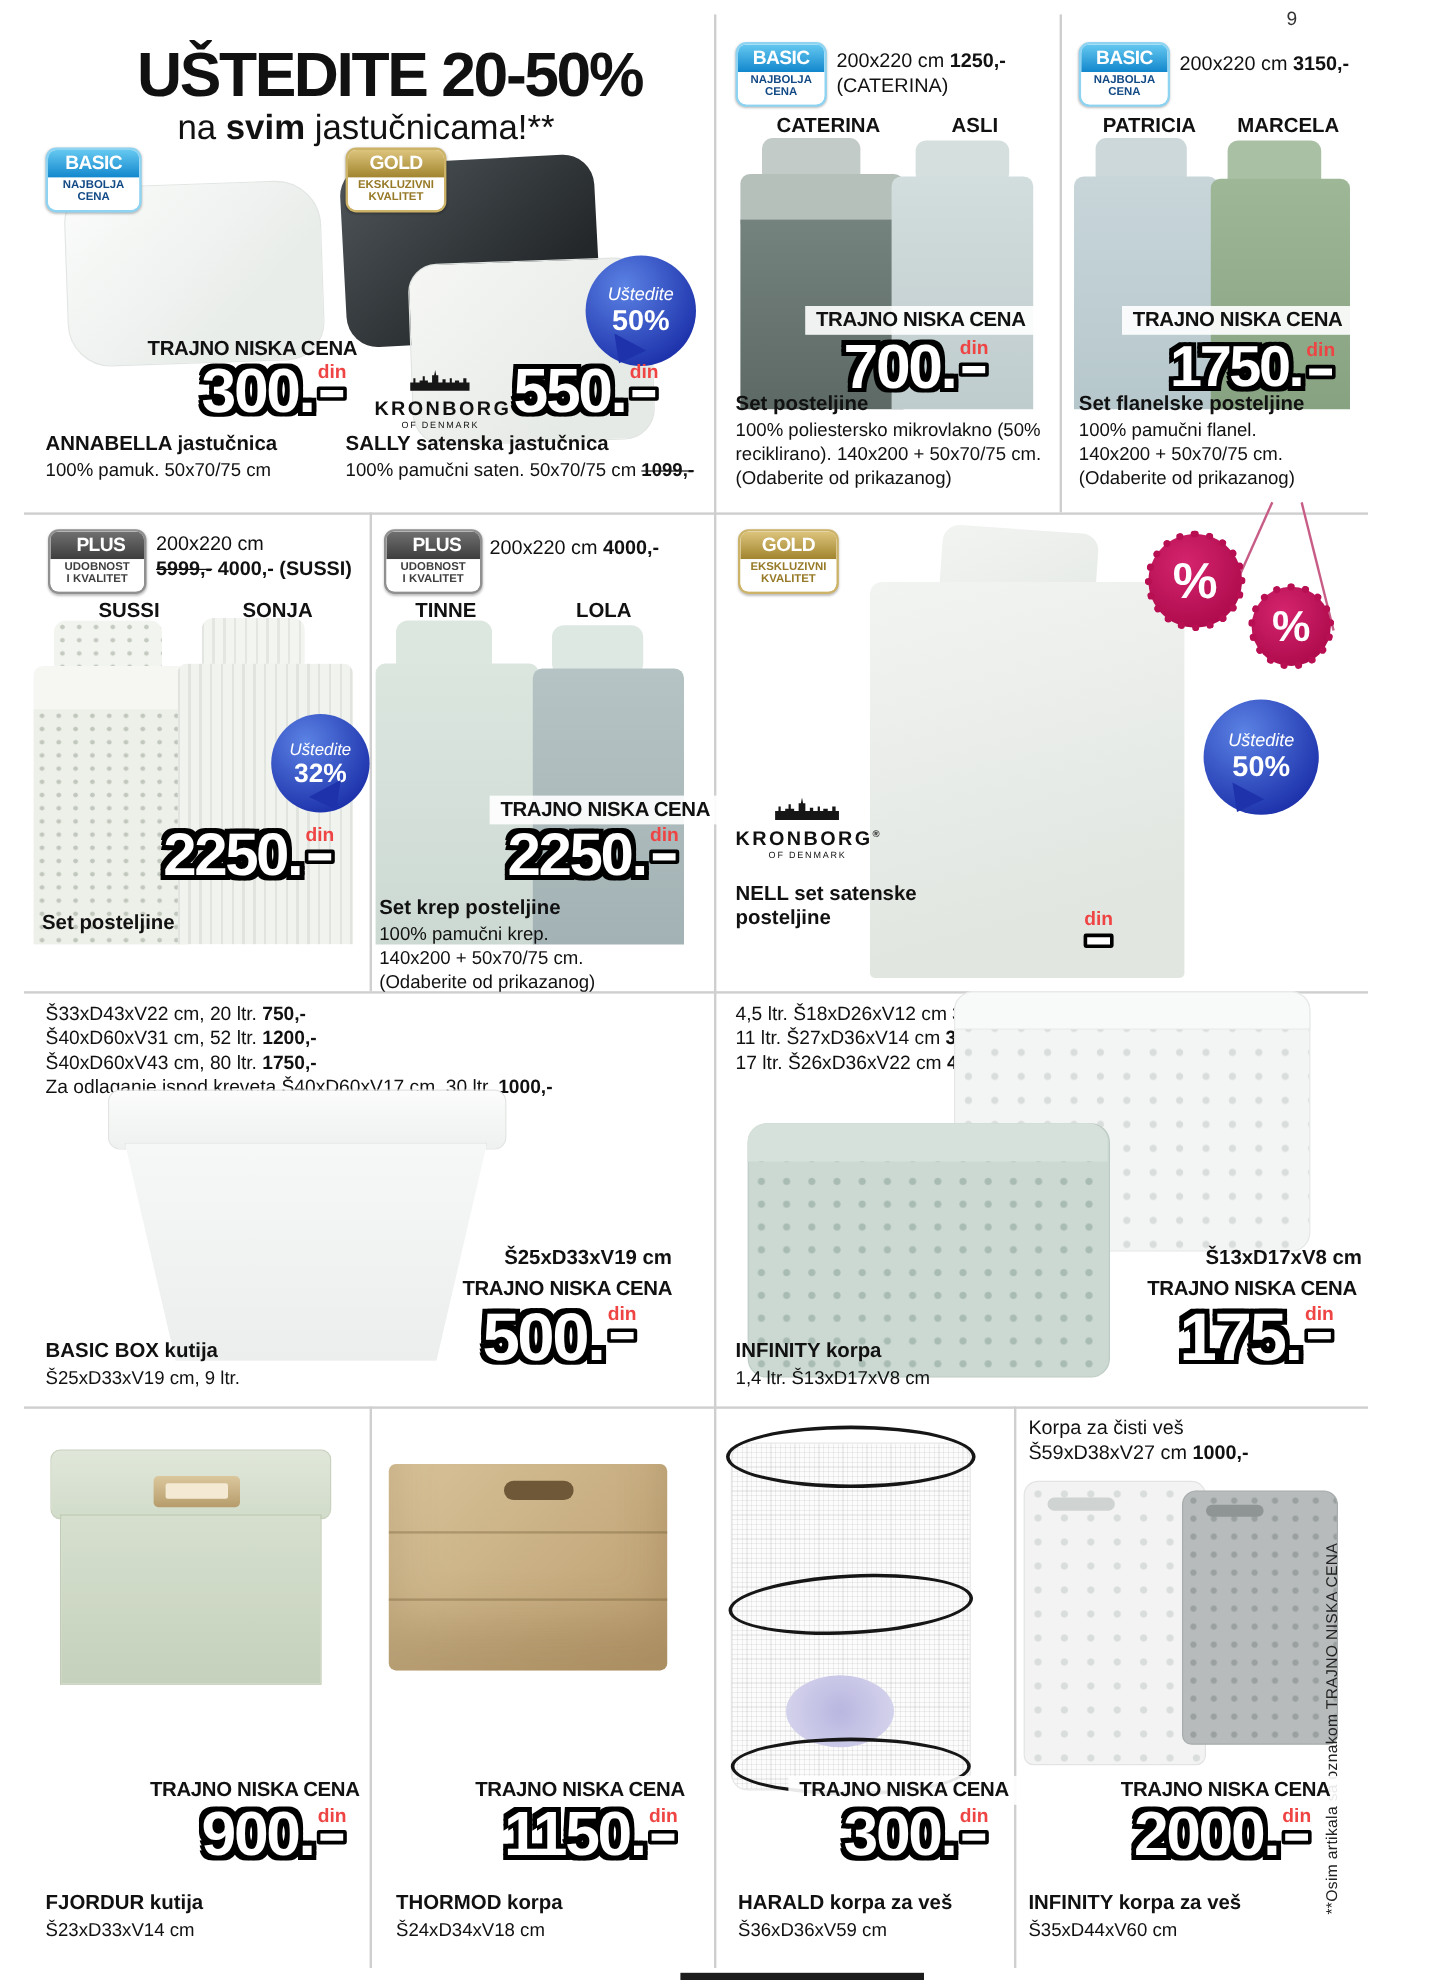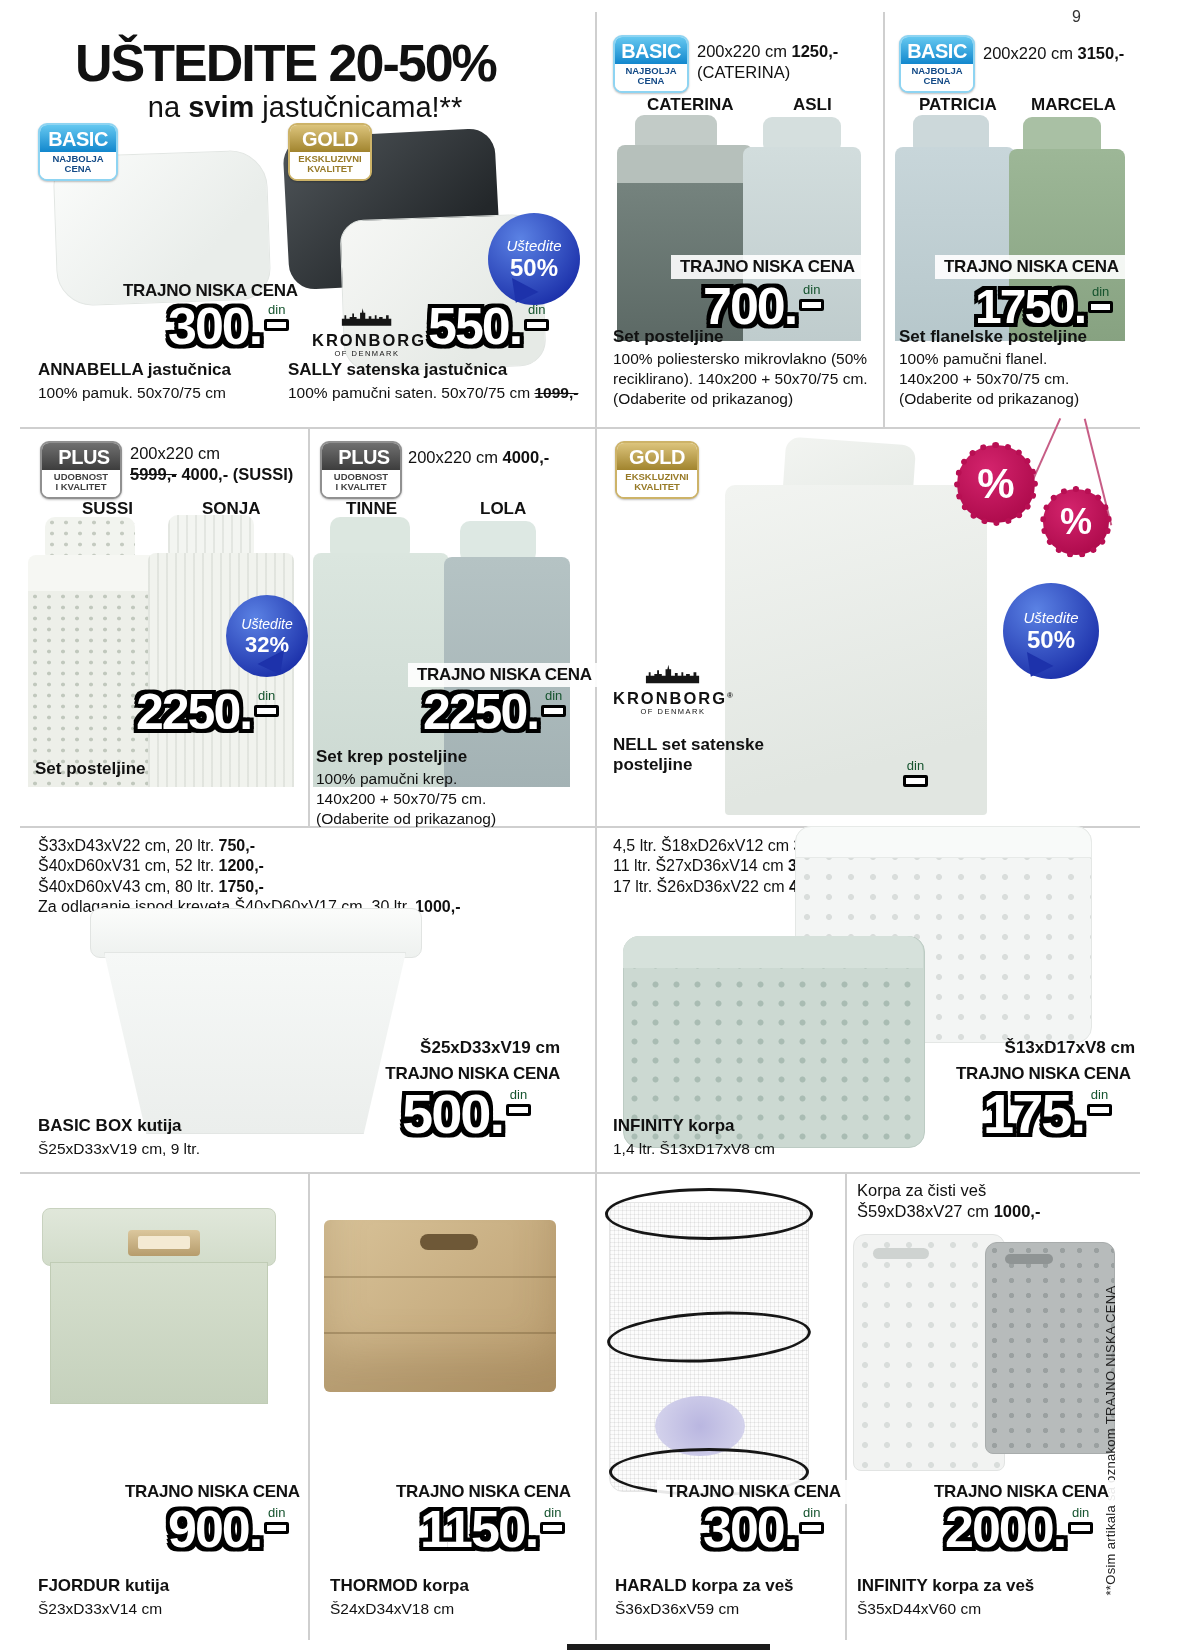--- a/index.html
+++ b/index.html
@@ -16,26 +16,26 @@
   .tnc{font-weight:bold;font-size:17px;letter-spacing:-0.3px;white-space:nowrap;}
   .tnc-band{background:rgba(255,255,255,0.9);padding:2px 9px;}
   .listline{font-size:16px;line-height:1.28;white-space:nowrap;}
   
   .price{display:flex;align-items:flex-start;font-weight:bold;}
   .price .num{color:#fff;line-height:0.92;letter-spacing:-2px;
     text-shadow:-4px -4px 0 #000,0 -4px 0 #000,4px -4px 0 #000,-4px 0 0 #000,4px 0 0 #000,
                 -4px 4px 0 #000,0 4px 0 #000,4px 4px 0 #000,
                 -2px -2px 0 #000,2px -2px 0 #000,-2px 2px 0 #000,2px 2px 0 #000;}
   .din-wrap{display:flex;flex-direction:column;align-items:center;margin-left:3px;}
-  .din{font-size:13px;font-weight:normal;color:#14532d;line-height:1;}
+  .din{font-size:16px;font-weight:bold;color:#ef4444;line-height:1;}
   .dash{margin-top:3px;width:19px;height:6px;background:#fff;border:3px solid #000;border-radius:2px;}
   
   .badge{position:absolute;border-radius:9px;overflow:hidden;text-align:center;z-index:5;
          box-shadow:0 1px 2px rgba(0,0,0,0.25);background:#fff;}
-  .badge .top{color:#fff;font-weight:bold;font-size:20px;line-height:1.05;padding:4px 5px 2px;letter-spacing:-0.5px;}
+  .badge .top{color:#fff;font-weight:bold;font-size:16px;line-height:1.05;padding:4px 5px 2px;letter-spacing:-0.5px;}
   .badge .bot{background:#fff;font-weight:bold;font-size:9.5px;line-height:1.1;padding:2px 3px 4px;}
   .basic{border:2px solid #8ed4f2;}
   .basic .top{background:linear-gradient(180deg,#65c8f0,#1287cd);}
   .basic .bot{color:#134a86;}
   .gold{border:2px solid #cdb368;}
   .gold .top{background:linear-gradient(180deg,#dcc47c,#a1842e);}
   .gold .bot{color:#977a27;}
   .plus{border:2px solid #909090;}
   .plus .top{background:linear-gradient(180deg,#707070,#3d3d3d);padding-left:11px;}
   .plus .bot{color:#3f3f3f;}
@@ -87,21 +87,21 @@
   <div class="vline" style="left:883px;top:12px;height:415px;"></div>
   <div class="vline" style="left:308px;top:427px;height:399px;"></div>
   <div class="vline" style="left:308px;top:1172px;height:468px;"></div>
   <div class="vline" style="left:845px;top:1172px;height:468px;"></div>
   <div class="hline" style="left:20px;top:427px;width:1120px;"></div>
   <div class="hline" style="left:20px;top:826px;width:1120px;"></div>
   <div class="hline" style="left:20px;top:1172px;width:1120px;"></div>
   <div class="abs" style="left:567px;top:1644px;width:203px;height:6px;background:#1c1c1c;"></div>
 
   <div class="card" style="left:20px;top:15px;width:575px;height:412px;">
-    <div class="abs" style="left:55px;top:18px;width:460px;text-align:left;font-size:52px;font-weight:bold;letter-spacing:-2px;">UŠTEDITE 20-50%</div>
+    <div class="abs" style="left:55px;top:18px;width:460px;text-align:right;font-size:52px;font-weight:bold;letter-spacing:-2px;">UŠTEDITE 20-50%</div>
     <div class="abs" style="left:55px;top:76px;width:460px;text-align:center;font-size:29px;">
       <span>na </span><span class="bold">svim</span><span> jastučnicama!**</span>
     </div>
 
     <div class="badge basic" style="left:18px;top:108px;width:76px;">
       <div class="top">BASIC</div>
       <div class="bot">
         <div>NAJBOLJA</div>
         <div>CENA</div>
       </div>

